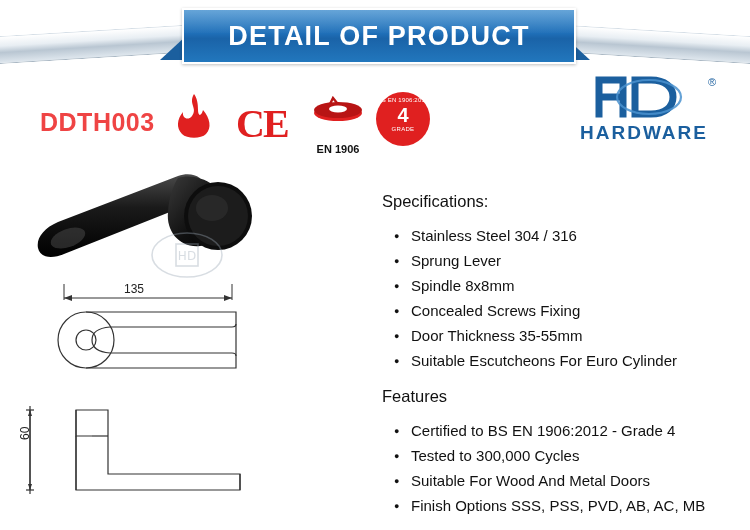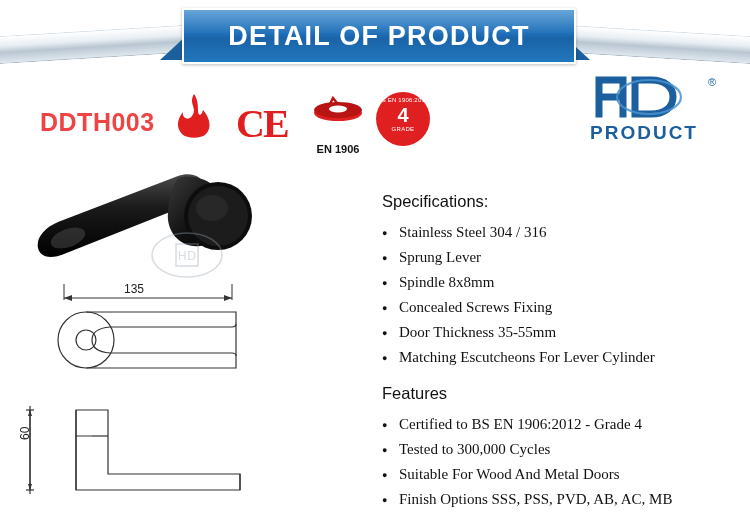--- a/index.html
+++ b/index.html
@@ -246,23 +246,22 @@
     top: 192px;
     width: 350px;
   }
   .spec-heading {
     font-size: 16.5px;
     color: #111;
     margin: 0 0 9px 0;
   }
   .spec-list {
     list-style: none;
-    margin: 0;
+    margin: 12px;
     padding: 0;
-    font-family: Liberation Serif, serif;
   }
   .spec-list li {
     font-size: 15px;
     color: #111;
     line-height: 25px;
     padding-left: 17px;
     position: relative;
     white-space: nowrap;
   }
   .spec-list li::before {
@@ -324,21 +323,21 @@
 
 <div class="brand">
   <div class="brand-mark">
     <svg width="110" height="46" viewBox="0 0 110 46" style="display:block;margin:0 auto;">
       <path d="M10 6 L10 40 M10 6 L34 6 M10 23 L34 23 M34 6 L34 40" stroke="#1b5f9e" stroke-width="7" fill="none" stroke-linecap="square"></path>
       <path d="M46 6 L62 6 C76 6 84 13 84 23 C84 33 76 40 62 40 L46 40 Z" fill="none" stroke="#1b5f9e" stroke-width="7"></path>
       <ellipse cx="60" cy="23" rx="32" ry="17" fill="none" stroke="#4a92cf" stroke-width="2.2" opacity="0.85"></ellipse>
     </svg>
   </div>
   <div class="brand-reg">®</div>
-  <div class="brand-name">PRODUCT</div>
+  <div class="brand-name">HARDWARE</div>
 </div>
 
 <div class="photo">
   <svg width="300" height="110" viewBox="0 0 300 110">
     <defs>
       <linearGradient id="blk" x1="0" y1="0" x2="0" y2="1">
         <stop offset="0%" stop-color="#4a4a4a"></stop>
         <stop offset="40%" stop-color="#1a1a1a"></stop>
         <stop offset="100%" stop-color="#000000"></stop>
       </linearGradient>
@@ -409,21 +408,21 @@
 <div class="dim-side-label">60</div>
 
 <div class="spec-col">
   <div class="spec-heading">Specifications:</div>
   <ul class="spec-list">
     <li>Stainless Steel 304 / 316</li>
     <li>Sprung Lever</li>
     <li>Spindle 8x8mm</li>
     <li>Concealed Screws Fixing</li>
     <li>Door Thickness 35-55mm</li>
-    <li>Matching Escutcheons For Lever Cylinder</li>
+    <li>Suitable Escutcheons For Euro Cylinder</li>
   </ul>
 
   <div class="features-heading">Features</div>
   <ul class="spec-list">
     <li>Certified to BS EN 1906:2012 - Grade 4</li>
     <li>Tested to 300,000 Cycles</li>
     <li>Suitable For Wood And Metal Doors</li>
     <li>Finish Options SSS, PSS, PVD, AB, AC, MB</li>
   </ul>
 </div>

